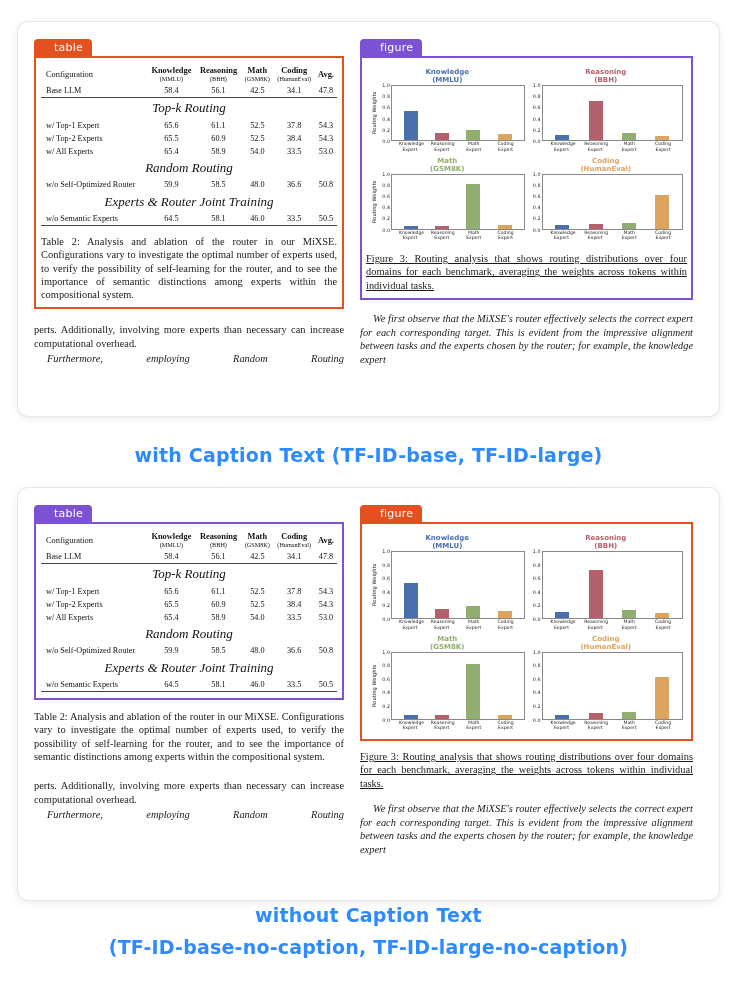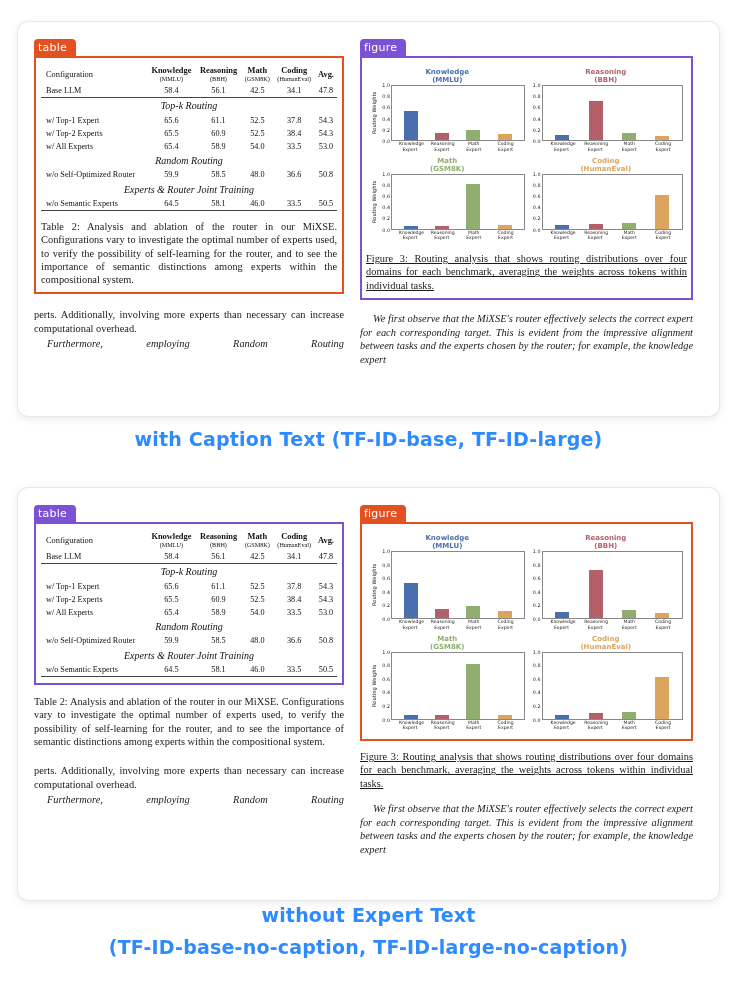--- a/index.html
+++ b/index.html
@@ -51,21 +51,21 @@
     box-sizing: border-box;
   }
   .det-tag {
     position: absolute;
     top: -19px;
     left: -2px;
     color: #ffffff;
     font-family: "DejaVu Sans", sans-serif;
     font-size: 11px;
     line-height: 18px;
-    padding: 0 9px 0 4px;
+    padding: 0 9px 0 20px;
     border-radius: 4px 4px 0 0;
     letter-spacing: 0.2px;
   }
   .tag-orange { background: #e2511f; }
   .tag-purple { background: #7b52d3; }
   .bd-orange { border: 2px solid #e2511f; }
   .bd-purple { border: 2px solid #7b52d3; }
 
   
   table.paper-table {
@@ -84,21 +84,21 @@
     text-align: left;
     padding-left: 5px;
     white-space: nowrap;
   }
   .hdr-main { font-weight: bold; font-size: 8.4px; }
   .hdr-sub { font-size: 6.2px; }
   .rule-thin td { border-bottom: 0.6px solid #444; }
   .grp td {
     text-align: left;
     font-style: italic;
-    font-size: 10px;
+    font-size: 13px;
     padding-left: 5px;
     padding-top: 3px;
   }
   .b { font-weight: bold; }
 
   .table-caption {
     font-size: 10.4px;
     line-height: 1.28;
     text-align: justify;
     margin-top: 9px;
@@ -223,21 +223,21 @@
     position: absolute;
     width: 100%;
     left: 0;
     text-align: center;
     color: #2e8bff;
     font-family: "DejaVu Sans", sans-serif;
     font-weight: bold;
     font-size: 19px;
     letter-spacing: 0.2px;
   }
-  #annot-top { top: 428px; }
+  #annot-top { top: 444px; }
   #annot-bottom-1 { top: 904px; }
   #annot-bottom-2 { top: 936px; }
 </style>
 </head>
 <body>
 
 <div class="panel" id="panel-top">
   <div class="panel-inner">
     <div class="cols">
 
@@ -704,14 +704,14 @@
 
         <div class="fig-caption" style="margin-top:9px;">Figure 3: Routing analysis that shows routing distributions over four domains for each benchmark, averaging the weights across tokens within individual tasks.</div>
 
         <div class="body-para indent clip-fade" style="margin-top:12px; max-height:78px;">We first observe that the MiXSE's router effectively selects the correct expert for each corresponding target.  This is evident from the impressive alignment between tasks and the experts chosen by the router; for example, the knowledge expert</div>
       </div>
 
     </div>
   </div>
 </div>
 
-<div class="annot" id="annot-bottom-1">without Expert Text</div>
+<div class="annot" id="annot-bottom-1">without Caption Text</div>
 <div class="annot" id="annot-bottom-2">(TF-ID-base-no-caption, TF-ID-large-no-caption)</div>
 
 </body></html>

